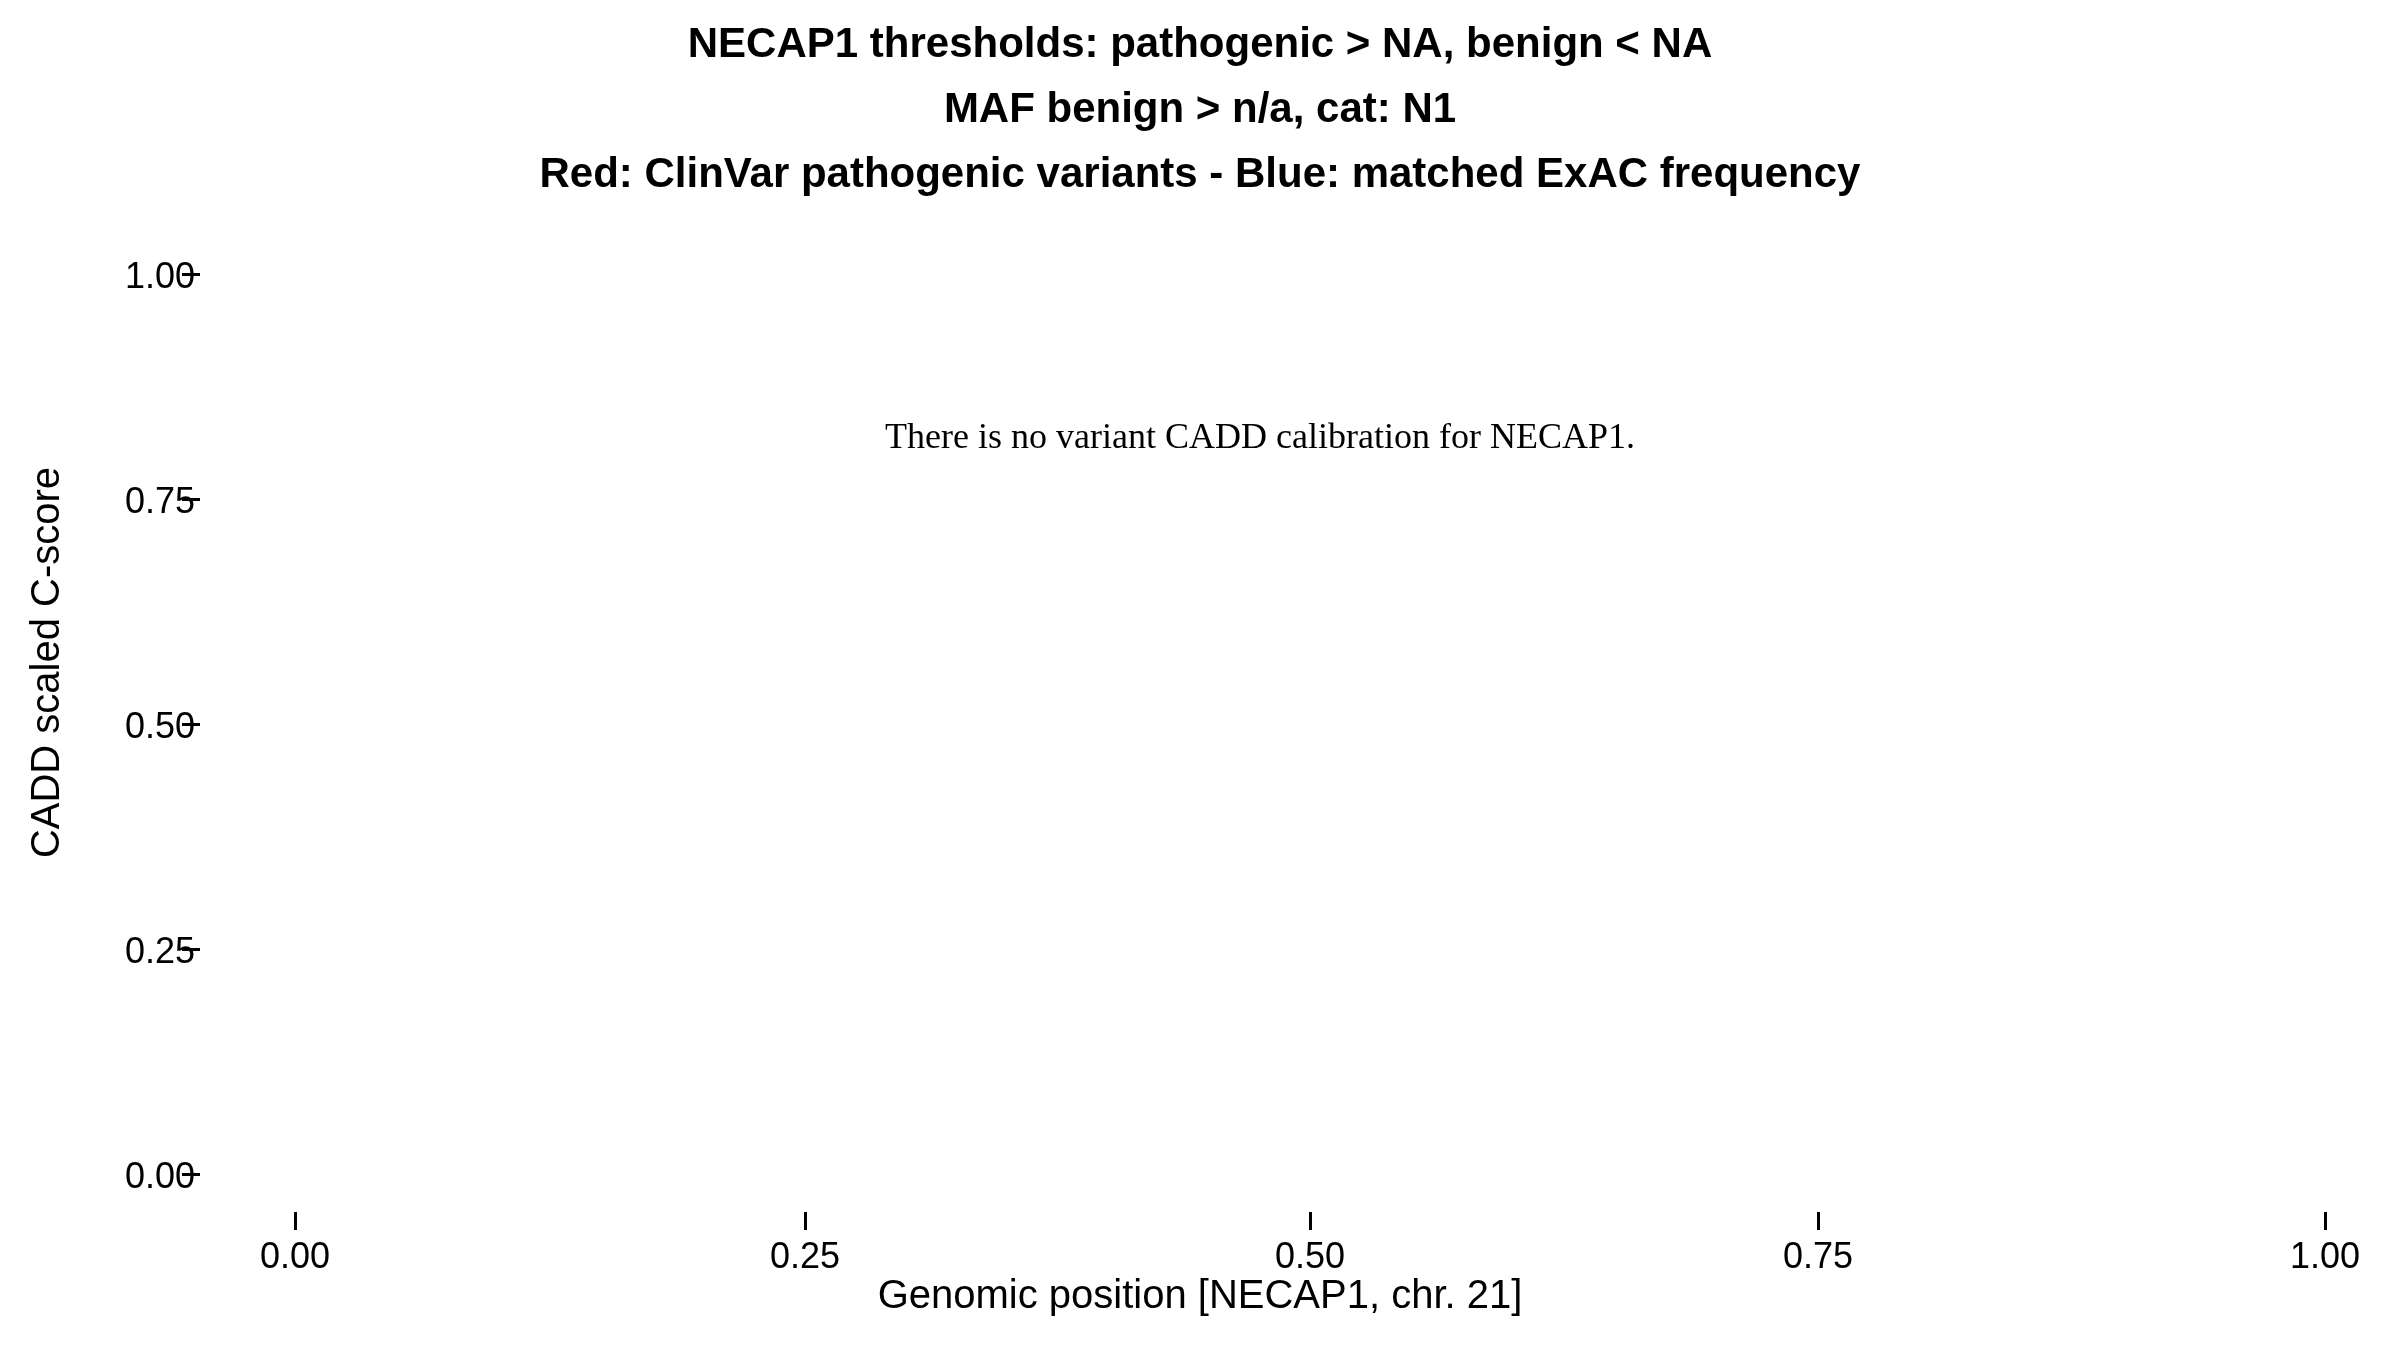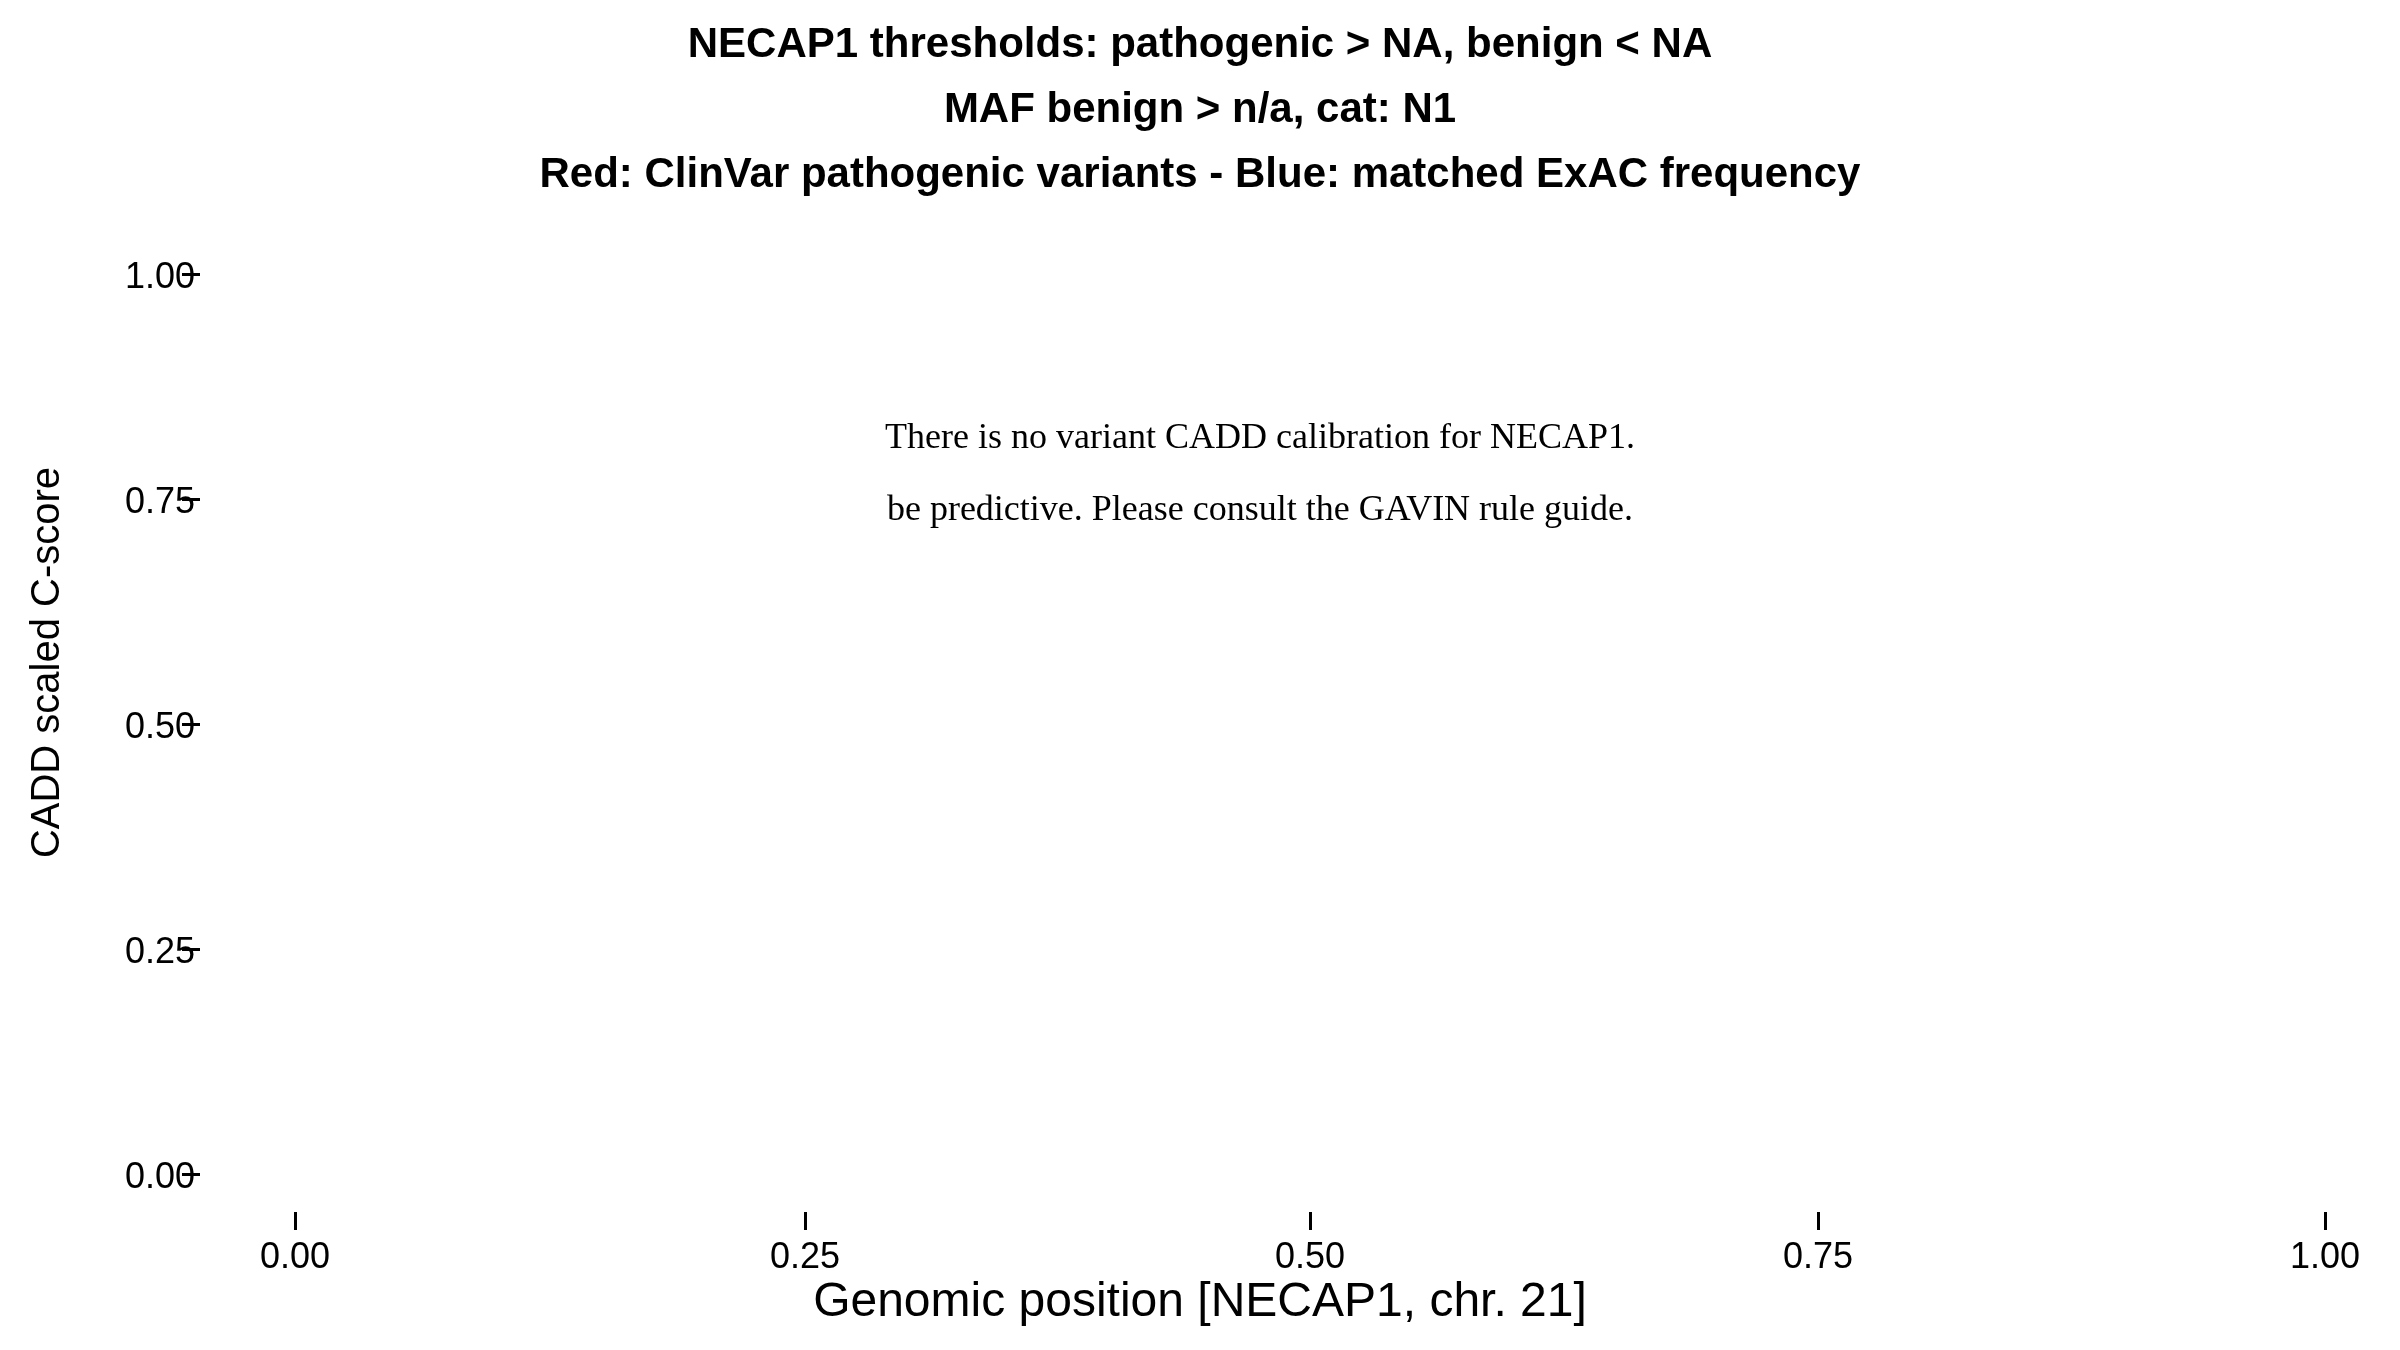--- a/index.html
+++ b/index.html
@@ -39,21 +39,21 @@
     white-space: pre;
   }
 
   
   .x-axis-title {
     position: absolute;
     left: 0;
     top: 1272px;
     width: 2400px;
     text-align: center;
-    font-size: 48px;
+    font-size: 40px;
     white-space: pre;
   }
   .y-axis-title {
     position: absolute;
     left: -355px;
     top: 640px;
     width: 800px;
     text-align: center;
     font-size: 40px;
     transform: rotate(-90deg);
@@ -117,21 +117,20 @@
 <div id="plot">
 
   <div class="title-block">
     <div class="title-line">NECAP1 thresholds: pathogenic &gt; NA, benign &lt; NA</div>
     <div class="title-line">MAF benign &gt; n/a, cat: N1</div>
     <div class="title-line">Red: ClinVar pathogenic variants - Blue: matched ExAC frequency</div>
   </div>
 
   <div class="message-block">
     <div class="message-line">There is no variant CADD calibration for NECAP1.</div>
-    <div class="message-line">be predictive. Please consult the GAVIN rule guide.</div>
   </div>
 
   <div class="y-axis-title">CADD scaled C-score</div>
 
   <div class="y-tick" style="top: 258px;">1.00</div>
   <div class="y-tick-mark" style="left: 182px; top: 273px;"></div>
 
   <div class="y-tick" style="top: 483px;">0.75</div>
   <div class="y-tick-mark" style="left: 182px; top: 498px;"></div>
 

